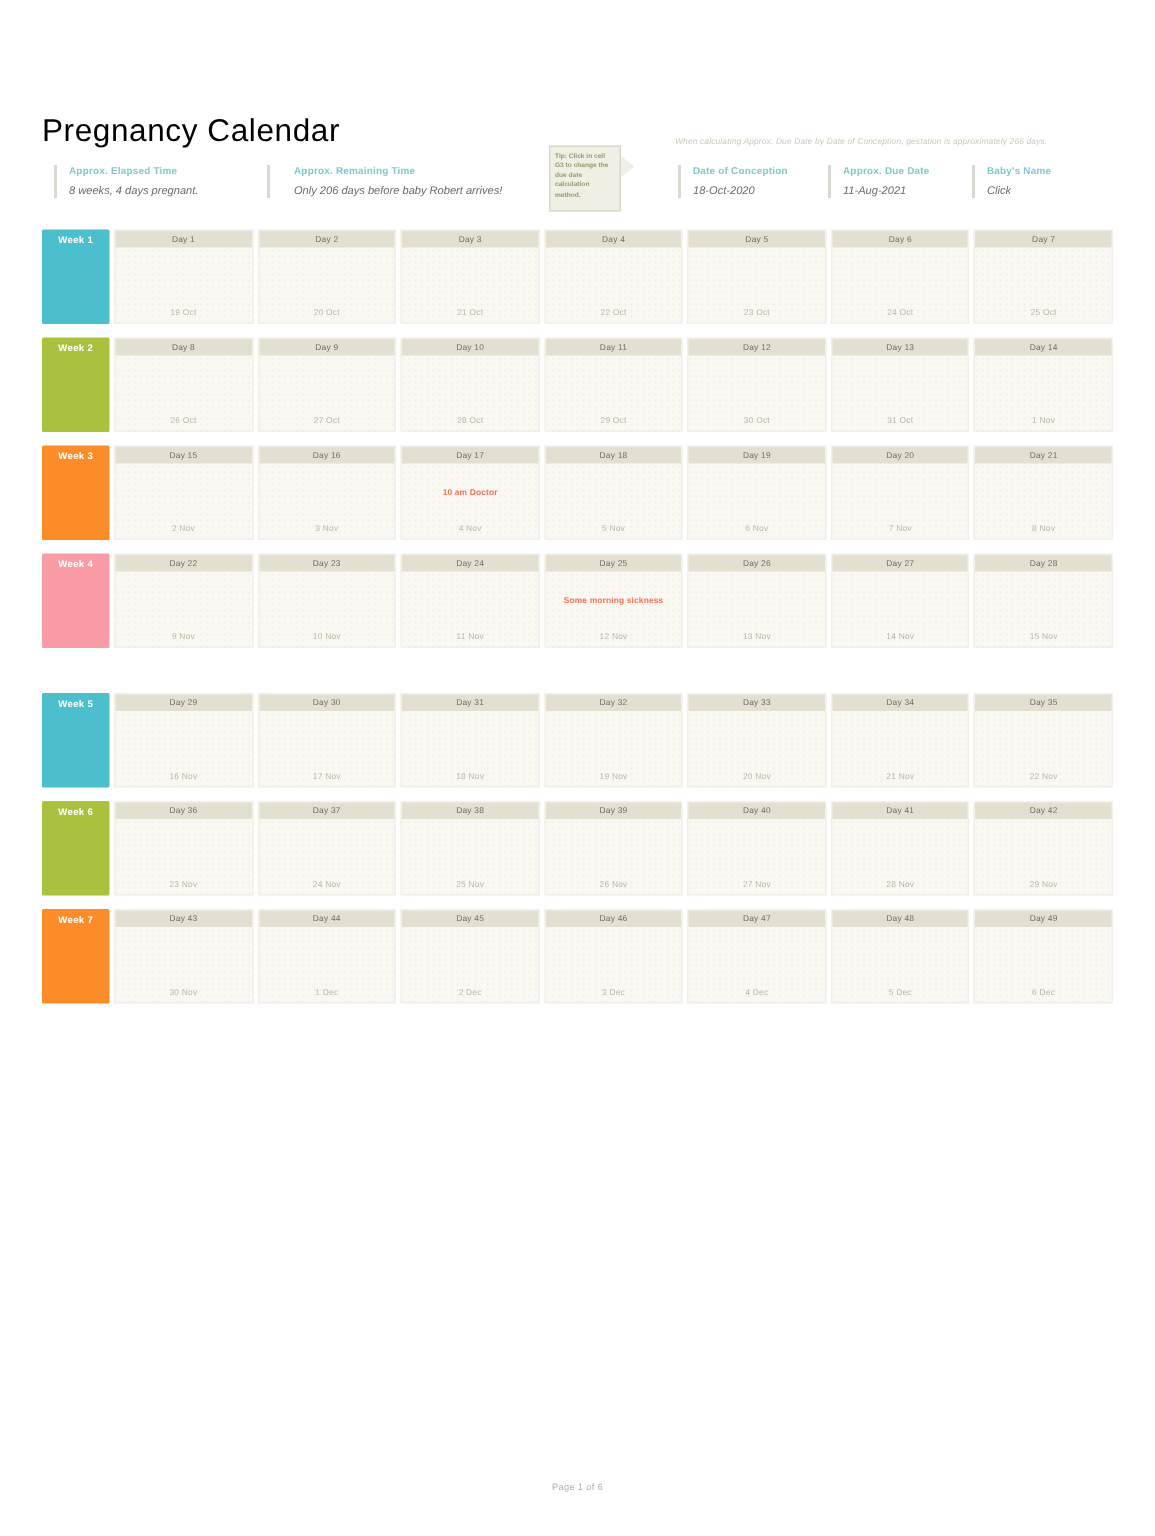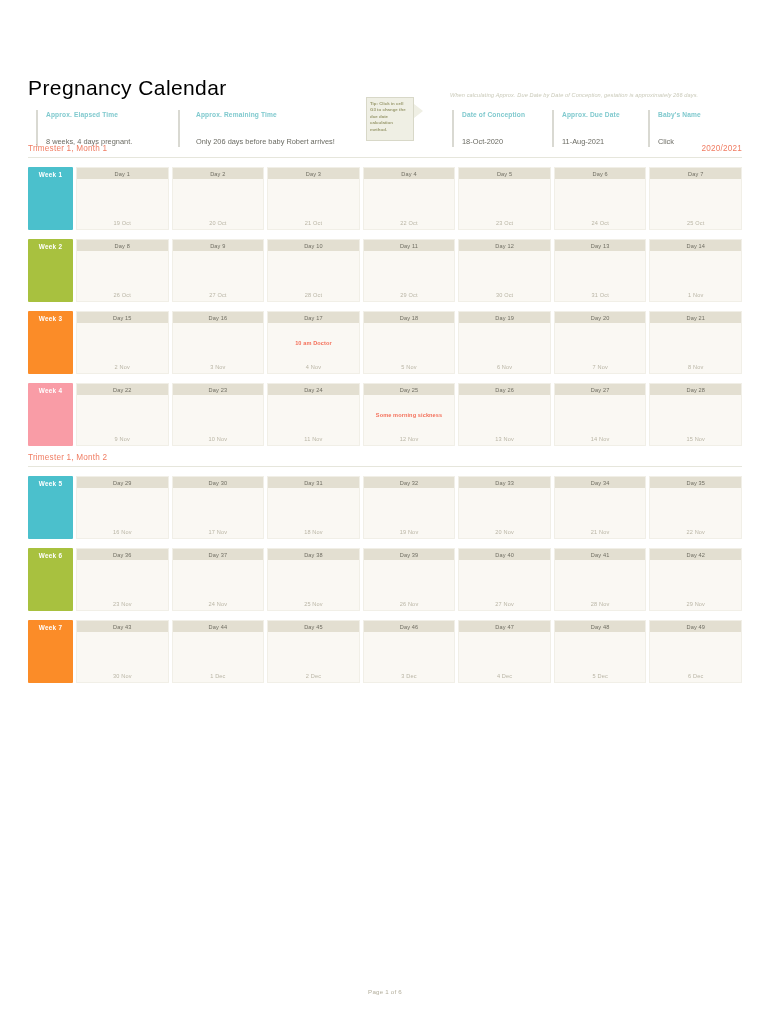--- a/index.html
+++ b/index.html
@@ -39,21 +39,22 @@
     font-size: 6.6px;
     color: #7FC9CE;
     font-weight: bold;
     letter-spacing: 0.15px;
     white-space: nowrap;
   }
   .info-value {
     font-size: 7.4px;
     color: #6b6b63;
     white-space: nowrap;
-    margin-top: 17px;
+    margin-top: 2px;
+    font-style: italic;
   }
   #blk-elapsed  { left: 36px;  }
   #blk-remain   { left: 178px; padding-left: 16px; }
   #blk-conception { left: 452px; }
   #blk-due      { left: 552px; }
   #blk-baby     { left: 648px; }
 
   
   .tip-note {
     position: absolute;
@@ -250,25 +251,20 @@
 </div>
 
 <div class="tip-note">
   <div class="tip-text">Tip: Click in cell G3 to change the due date calculation method.</div>
 </div>
 <div class="tip-arrow"></div>
 
 <div class="gestation-note">When calculating Approx. Due Date by Date of Conception, gestation is approximately 266 days.</div>
 
 <div class="month-section" id="month-1">
-    <div class="month-bar">
-      <div class="month-title">Trimester 1, Month 1</div>
-      <div class="month-year">2020/2021</div>
-      <div class="month-rule"></div>
-    </div>
     <div class="week-row">
       <div class="week-tab" style="background: rgb(75, 192, 204);">
         <div class="week-tab-label">Week 1</div>
       </div>
       <div class="days">
         <div class="day-cell">
           <div class="day-head">Day 1</div>
           <div class="day-body">
             <div class="day-date">19 Oct</div>
           </div>
@@ -455,24 +451,20 @@
         <div class="day-cell">
           <div class="day-head">Day 28</div>
           <div class="day-body">
             <div class="day-date">15 Nov</div>
           </div>
         </div>
       </div>
     </div>
   </div>
 <div class="month-section" id="month-2">
-    <div class="month-bar">
-      <div class="month-title">Trimester 1, Month 2</div>
-      <div class="month-rule"></div>
-    </div>
     <div class="week-row">
       <div class="week-tab" style="background: rgb(75, 192, 204);">
         <div class="week-tab-label">Week 5</div>
       </div>
       <div class="days">
         <div class="day-cell">
           <div class="day-head">Day 29</div>
           <div class="day-body">
             <div class="day-date">16 Nov</div>
           </div>

